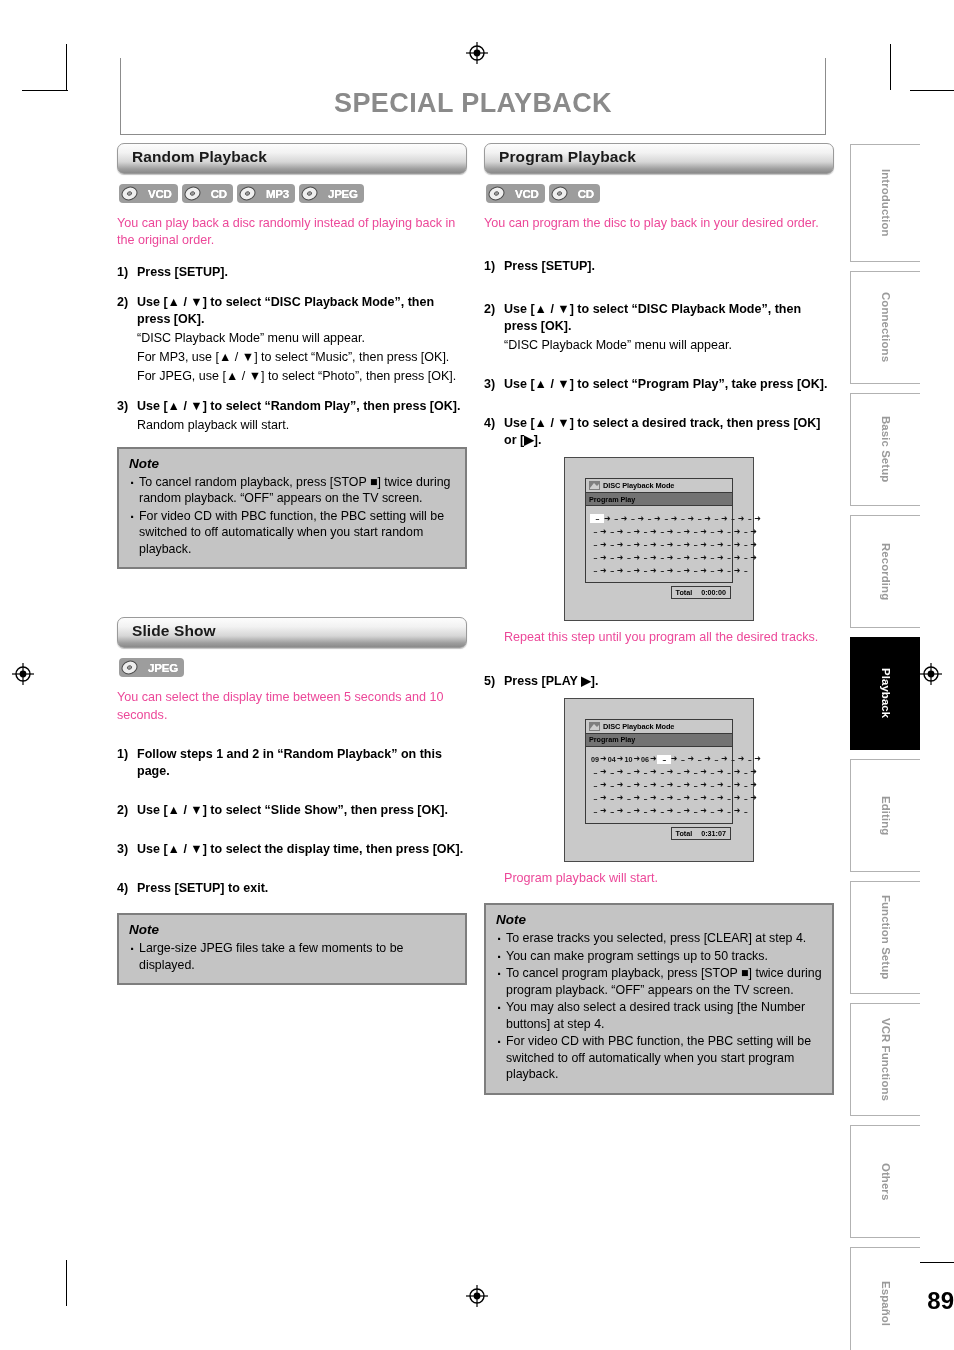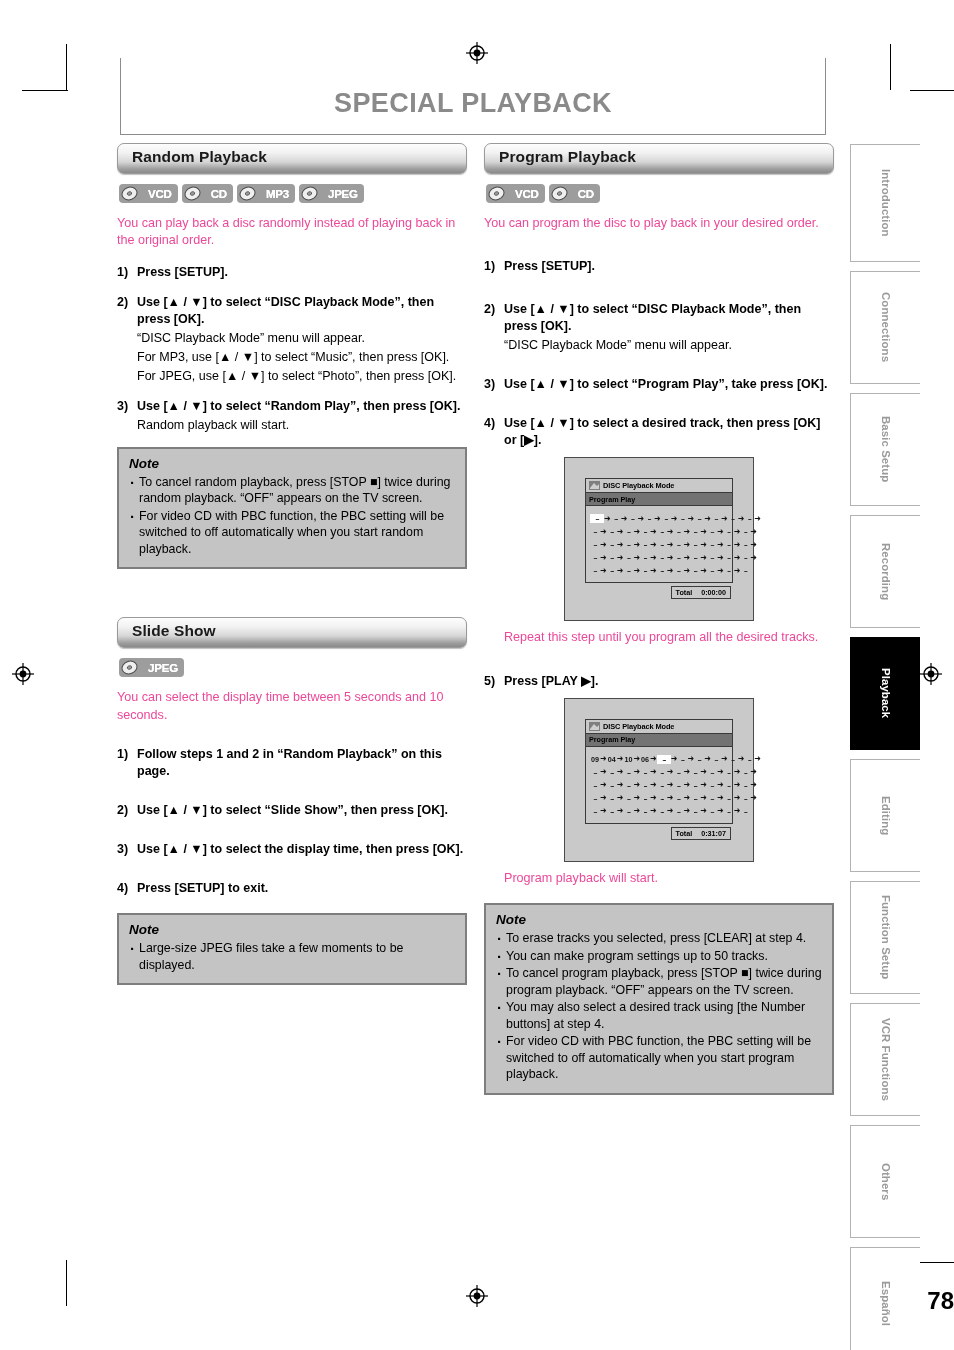--- a/index.html
+++ b/index.html
@@ -784,21 +784,21 @@
         <li>You can make program settings up to 50 tracks.</li>
         <li>To cancel program playback, press [STOP ■] twice during program playback. “OFF” appears on the TV screen.</li>
         <li>You may also select a desired track using [the Number buttons] at step 4.</li>
         <li>For video CD with PBC function, the PBC setting will be switched to off automatically when you start program playback.</li>
       </ul>
     </div>
   </div>
 
   <div class="footer">
     <span class="en">EN</span>
-    <span class="pg">78</span>
+    <span class="pg">89</span>
   </div>
 </div>
 
 <div class="rail">
   <div class="tab" style="height:118px;">
     <span class="tlabel">Introduction</span>
   </div>
   <div class="tab" style="height:113px;">
     <span class="tlabel">Connections</span>
   </div>

